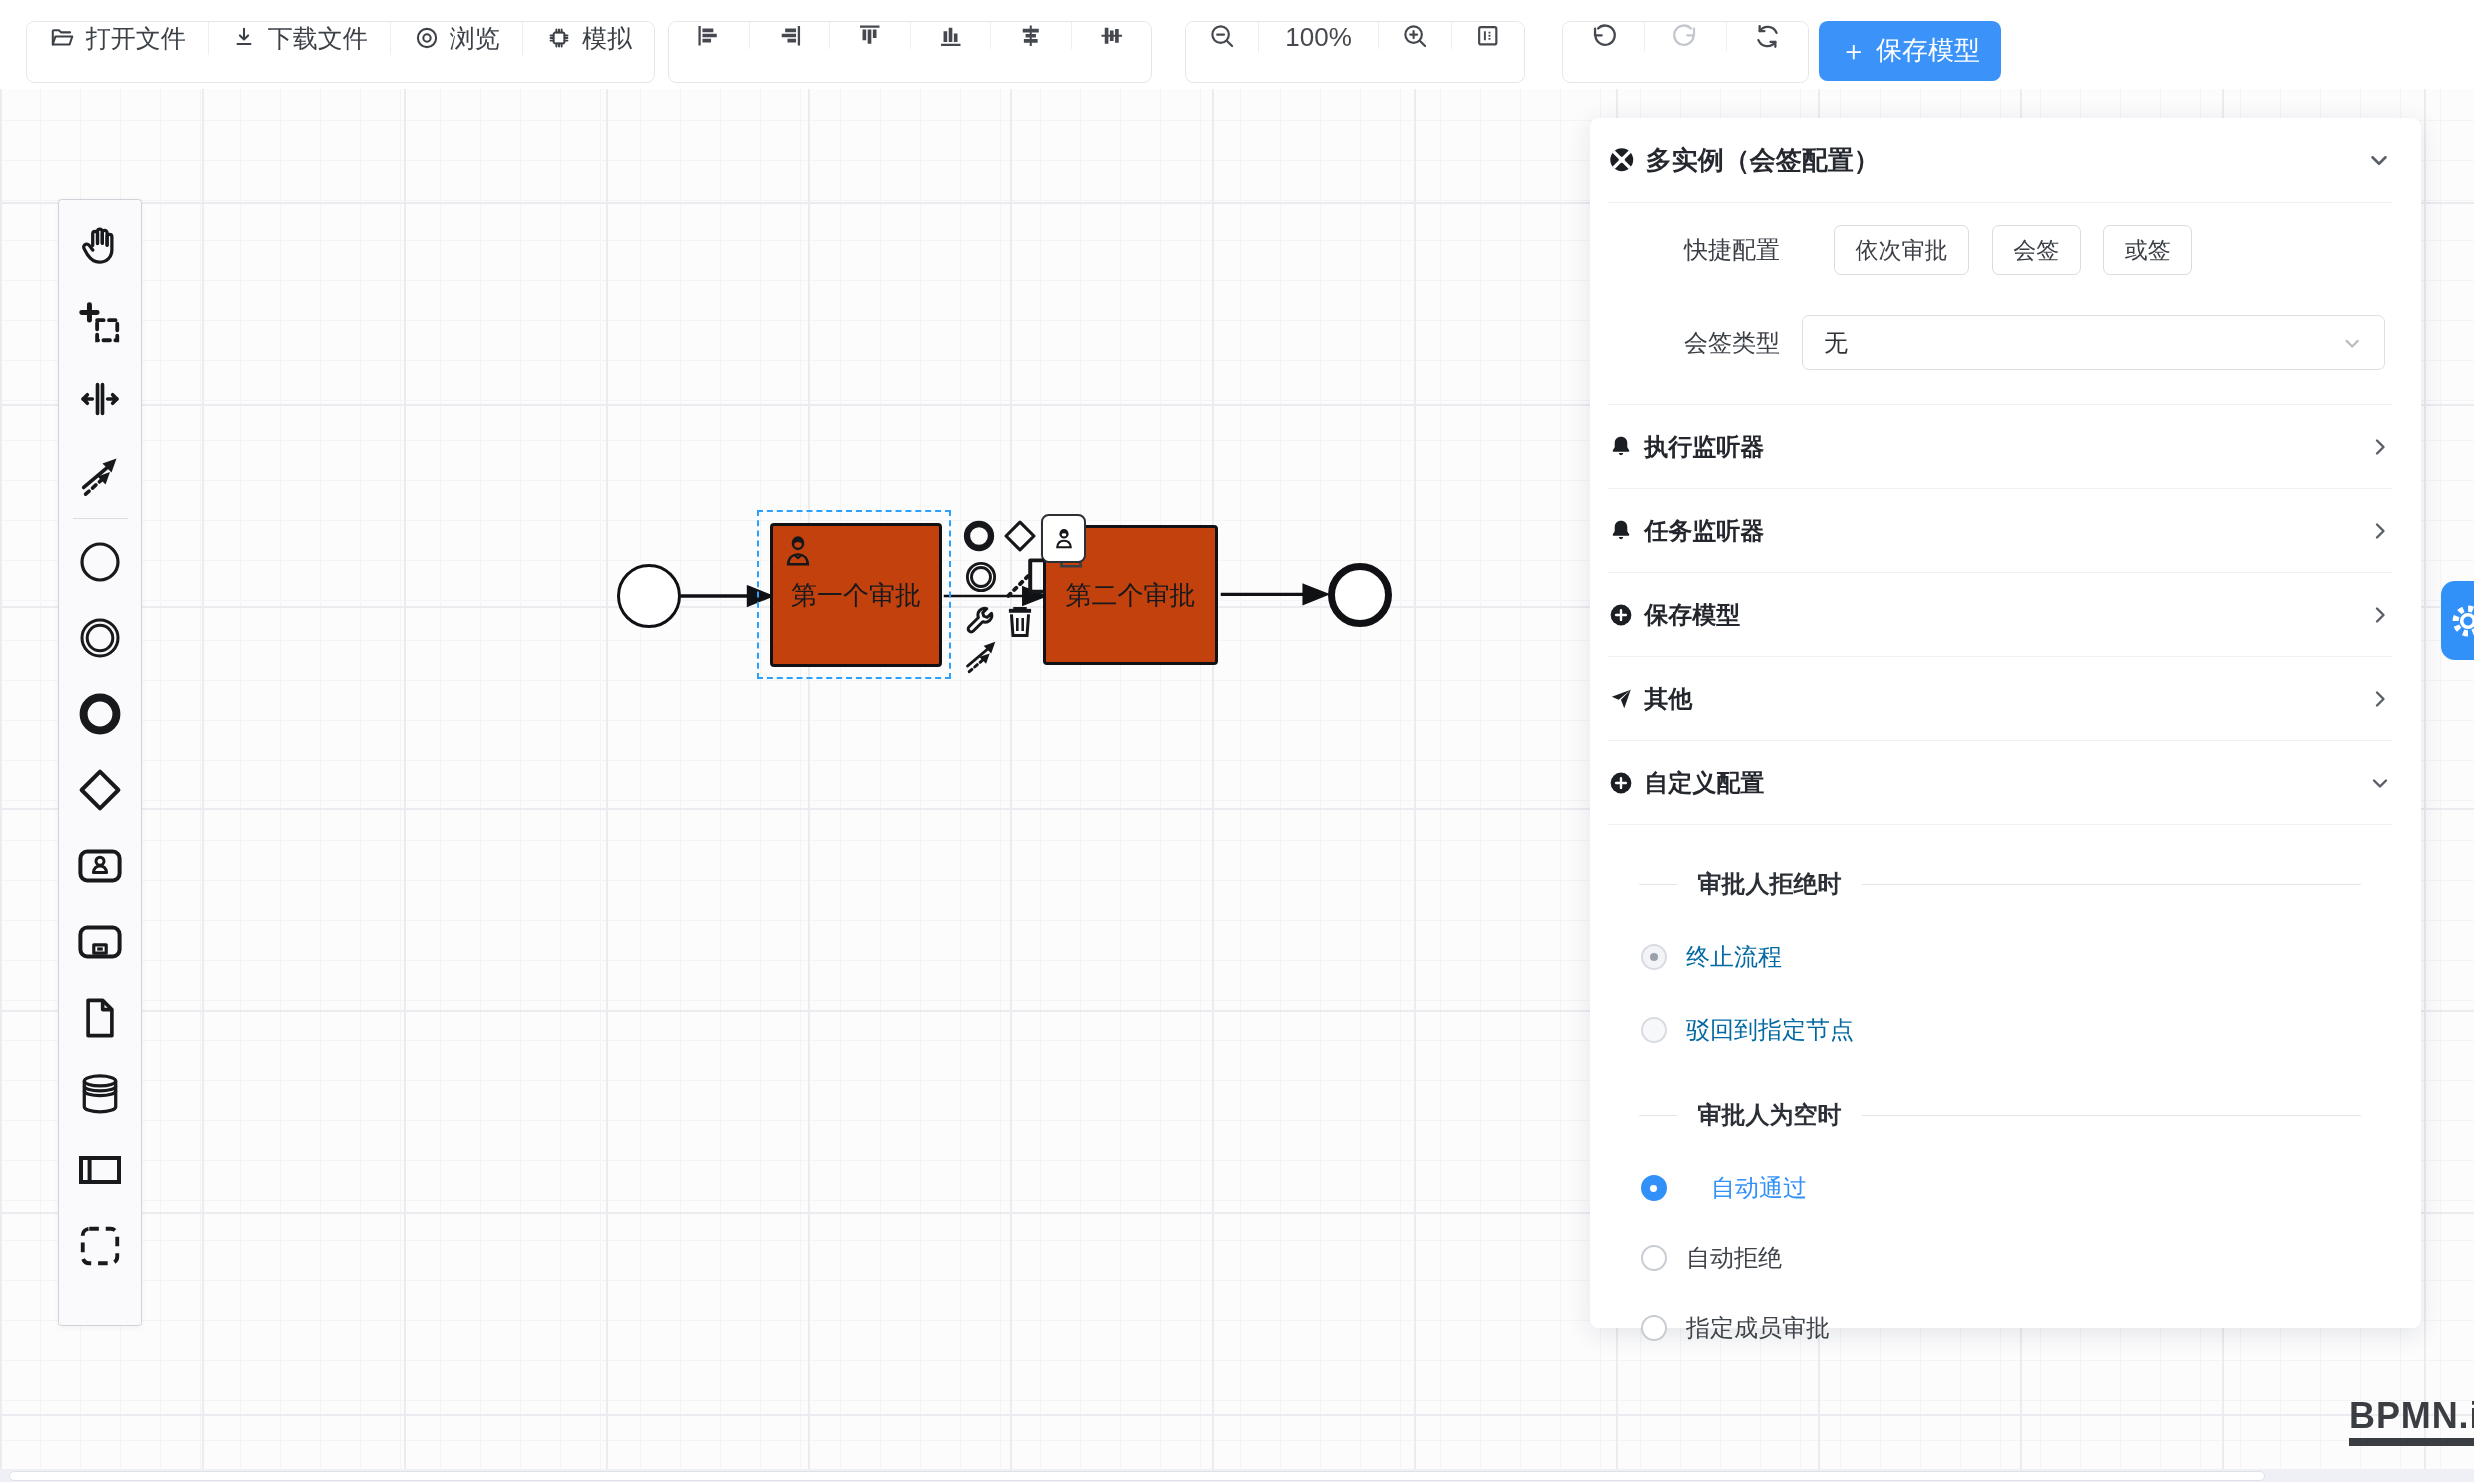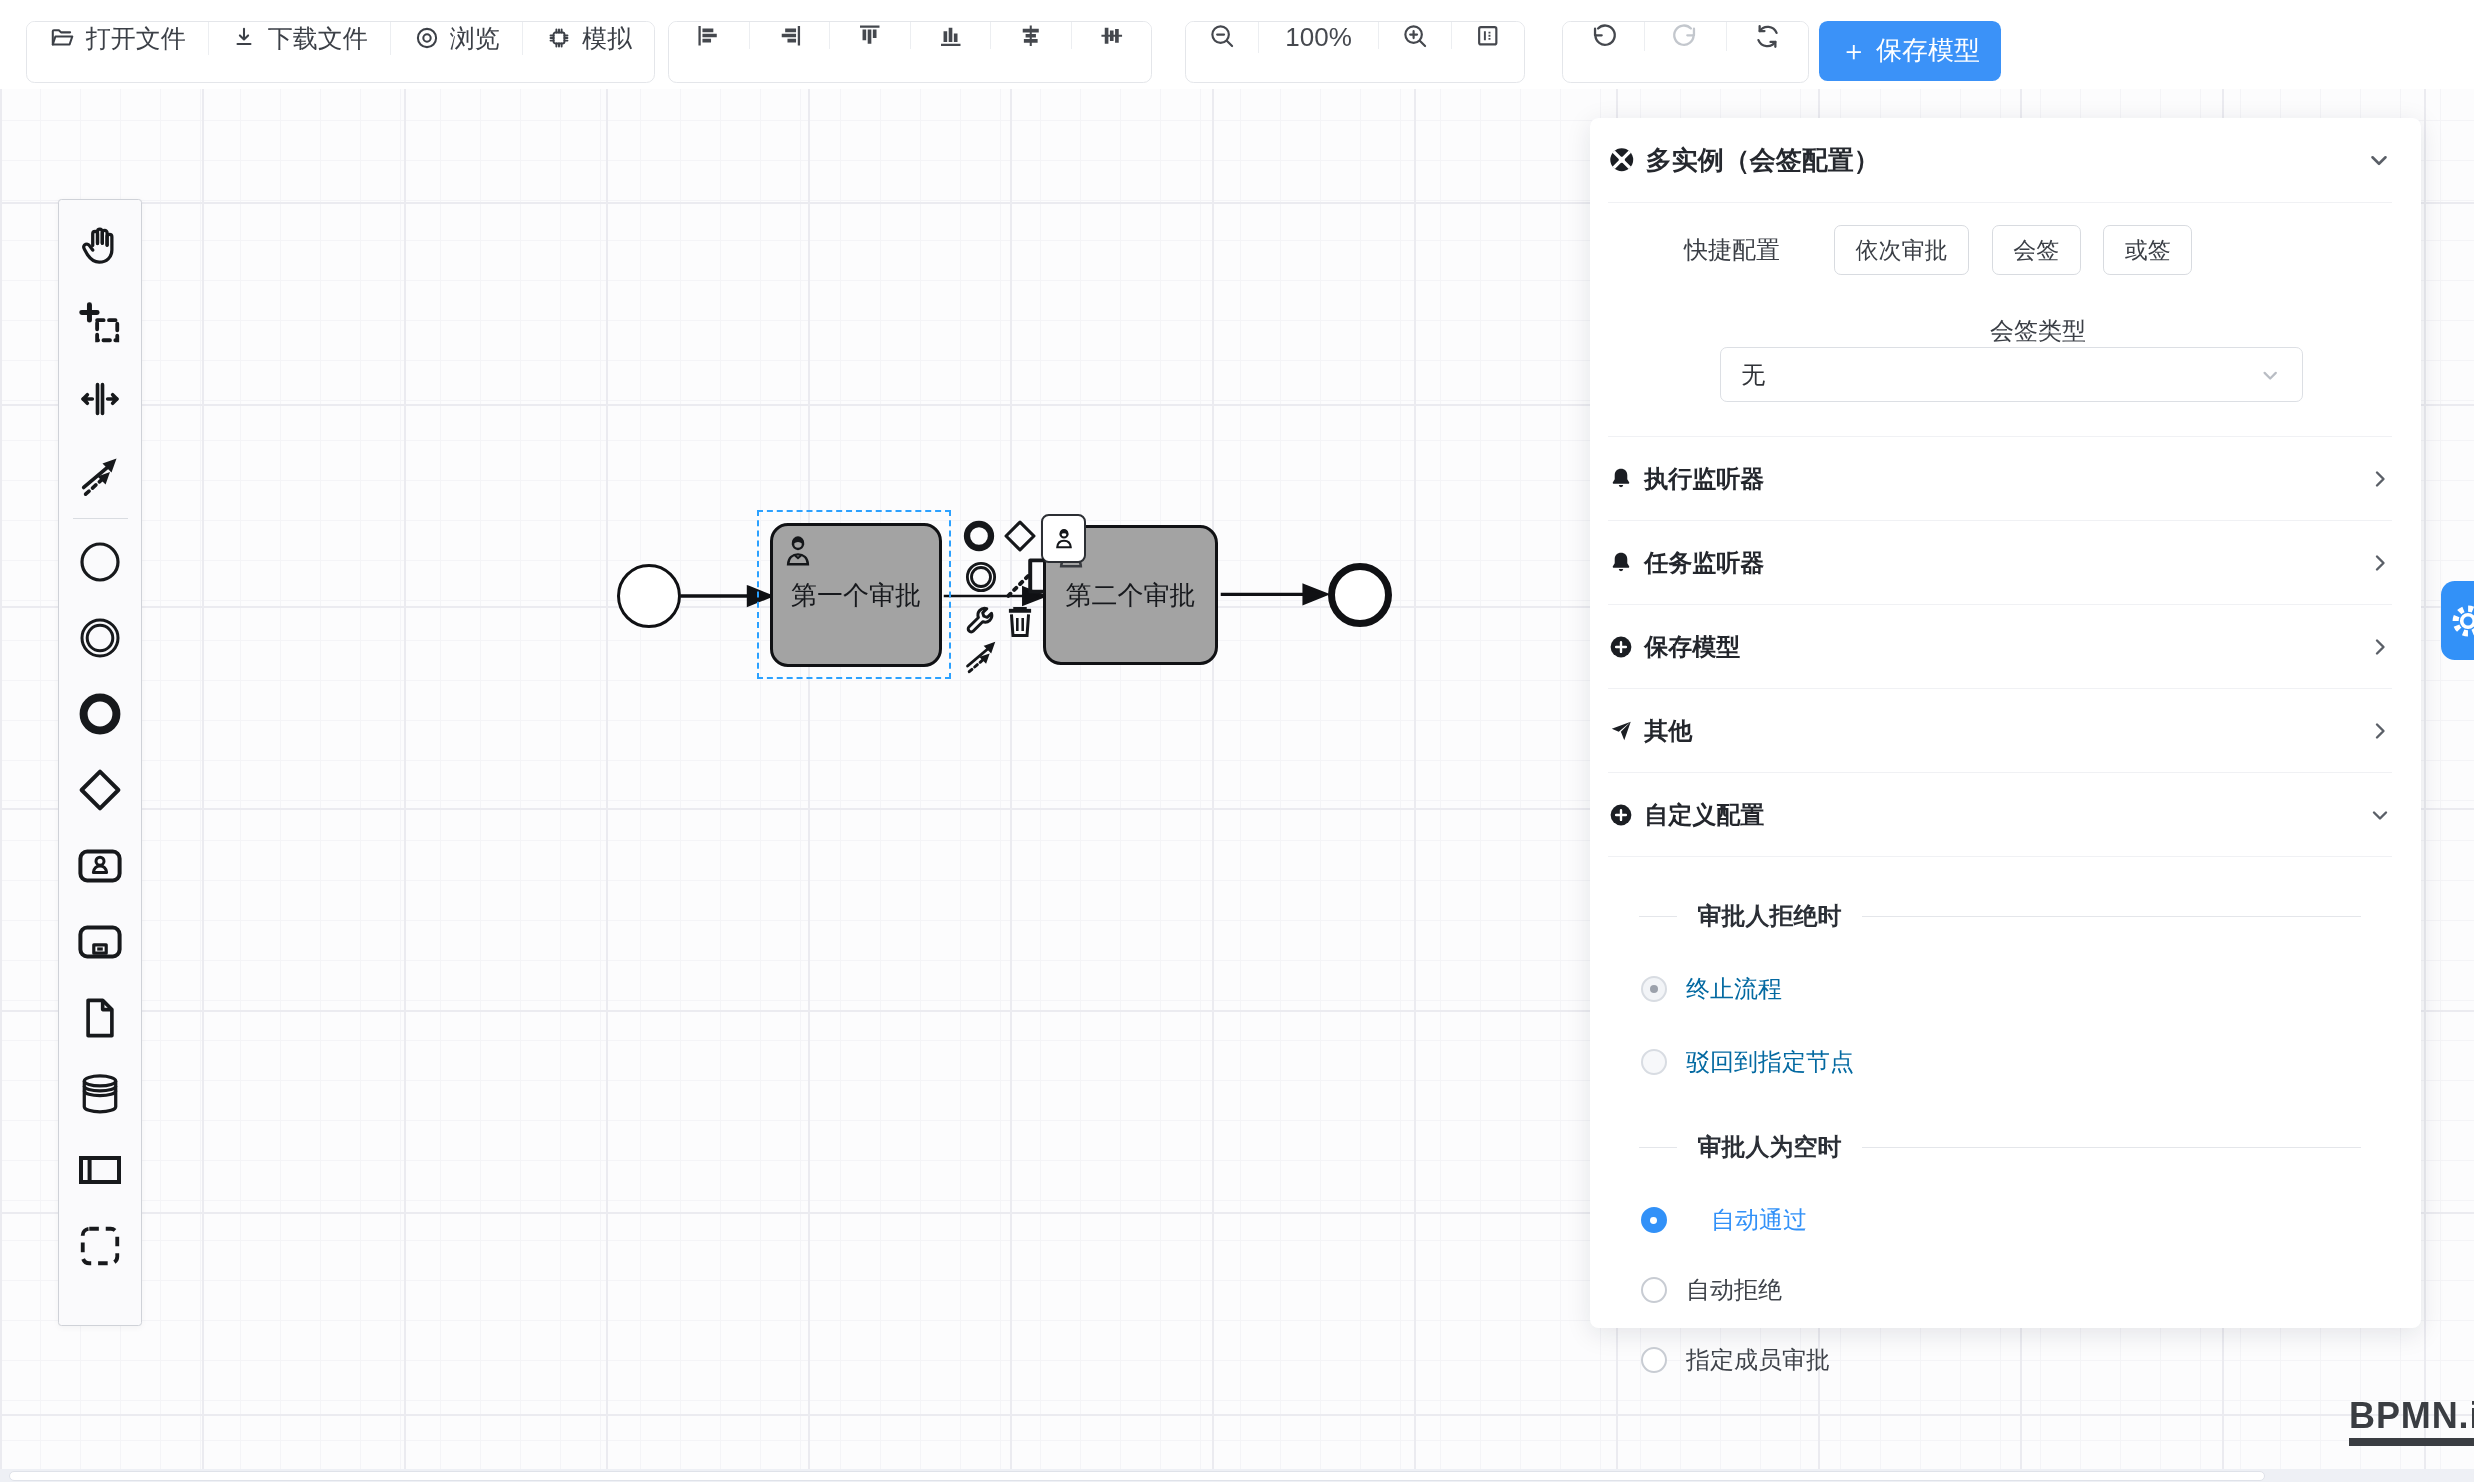--- a/index.html
+++ b/index.html
@@ -43,21 +43,21 @@
   .palette{
     position:absolute;left:58px;top:199px;width:84px;height:1127px;z-index:8;
     background:#fafafc;border:1.7px solid #cfd2d8;border-radius:3.4px;
     box-shadow:0 1.7px 6.9px rgba(0,0,0,.04);
     display:flex;flex-direction:column;align-items:center;padding-top:8.6px;box-sizing:border-box;
   }
   .pal-item{width:74px;height:76px;display:flex;align-items:center;justify-content:center;cursor:pointer;}
   .pal-sep{width:55px;height:0;border-top:1.7px solid #d9dce1;margin:5.2px 0;}
   
   .shape-task{
-    position:absolute;background:#a3a3a3;border:3.4px solid #101114;border-radius:18px;
+    position:absolute;background:#c2410c;border:3.4px solid #101114;border-radius:4px;
     display:flex;align-items:center;justify-content:center;z-index:3;
     font-size:26px;color:#17191d;box-sizing:border-box;
   }
   .task-person{position:absolute;left:6.9px;top:5.2px;}
   .evt{position:absolute;border-radius:50%;background:#fff;box-sizing:border-box;z-index:3;}
   .selection{
     position:absolute;left:757px;top:510px;width:194px;height:169px;z-index:2;
     border:2.6px dashed #2BA1FF;box-sizing:border-box;
   }
   .padbtn{position:absolute;z-index:6;cursor:pointer;display:flex;align-items:center;justify-content:center;}
@@ -446,21 +446,21 @@
 
   <div class="cfg-row">
     <span class="cfg-label">快捷配置</span>
     <div class="qbtns">
       <div class="qbtn">依次审批</div>
       <div class="qbtn">会签</div>
       <div class="qbtn">或签</div>
     </div>
   </div>
 
-  <div class="cfg-row" style="margin-top:40px;flex-direction:column;">
+  <div class="cfg-row" style="margin-top:40px;">
     <span class="cfg-label">会签类型</span>
     <div class="selectbox">
       <span class="val">无</span>
       <svg width="22.4" height="22.4" viewBox="0 0 24 24" fill="none" stroke="#b9bdc4" stroke-width="2.4" stroke-linecap="round" stroke-linejoin="round">
           <path d="M6 9.5l6 6 6-6"></path>
         </svg>
     </div>
   </div>
 
   <div class="sec-divider"></div>

